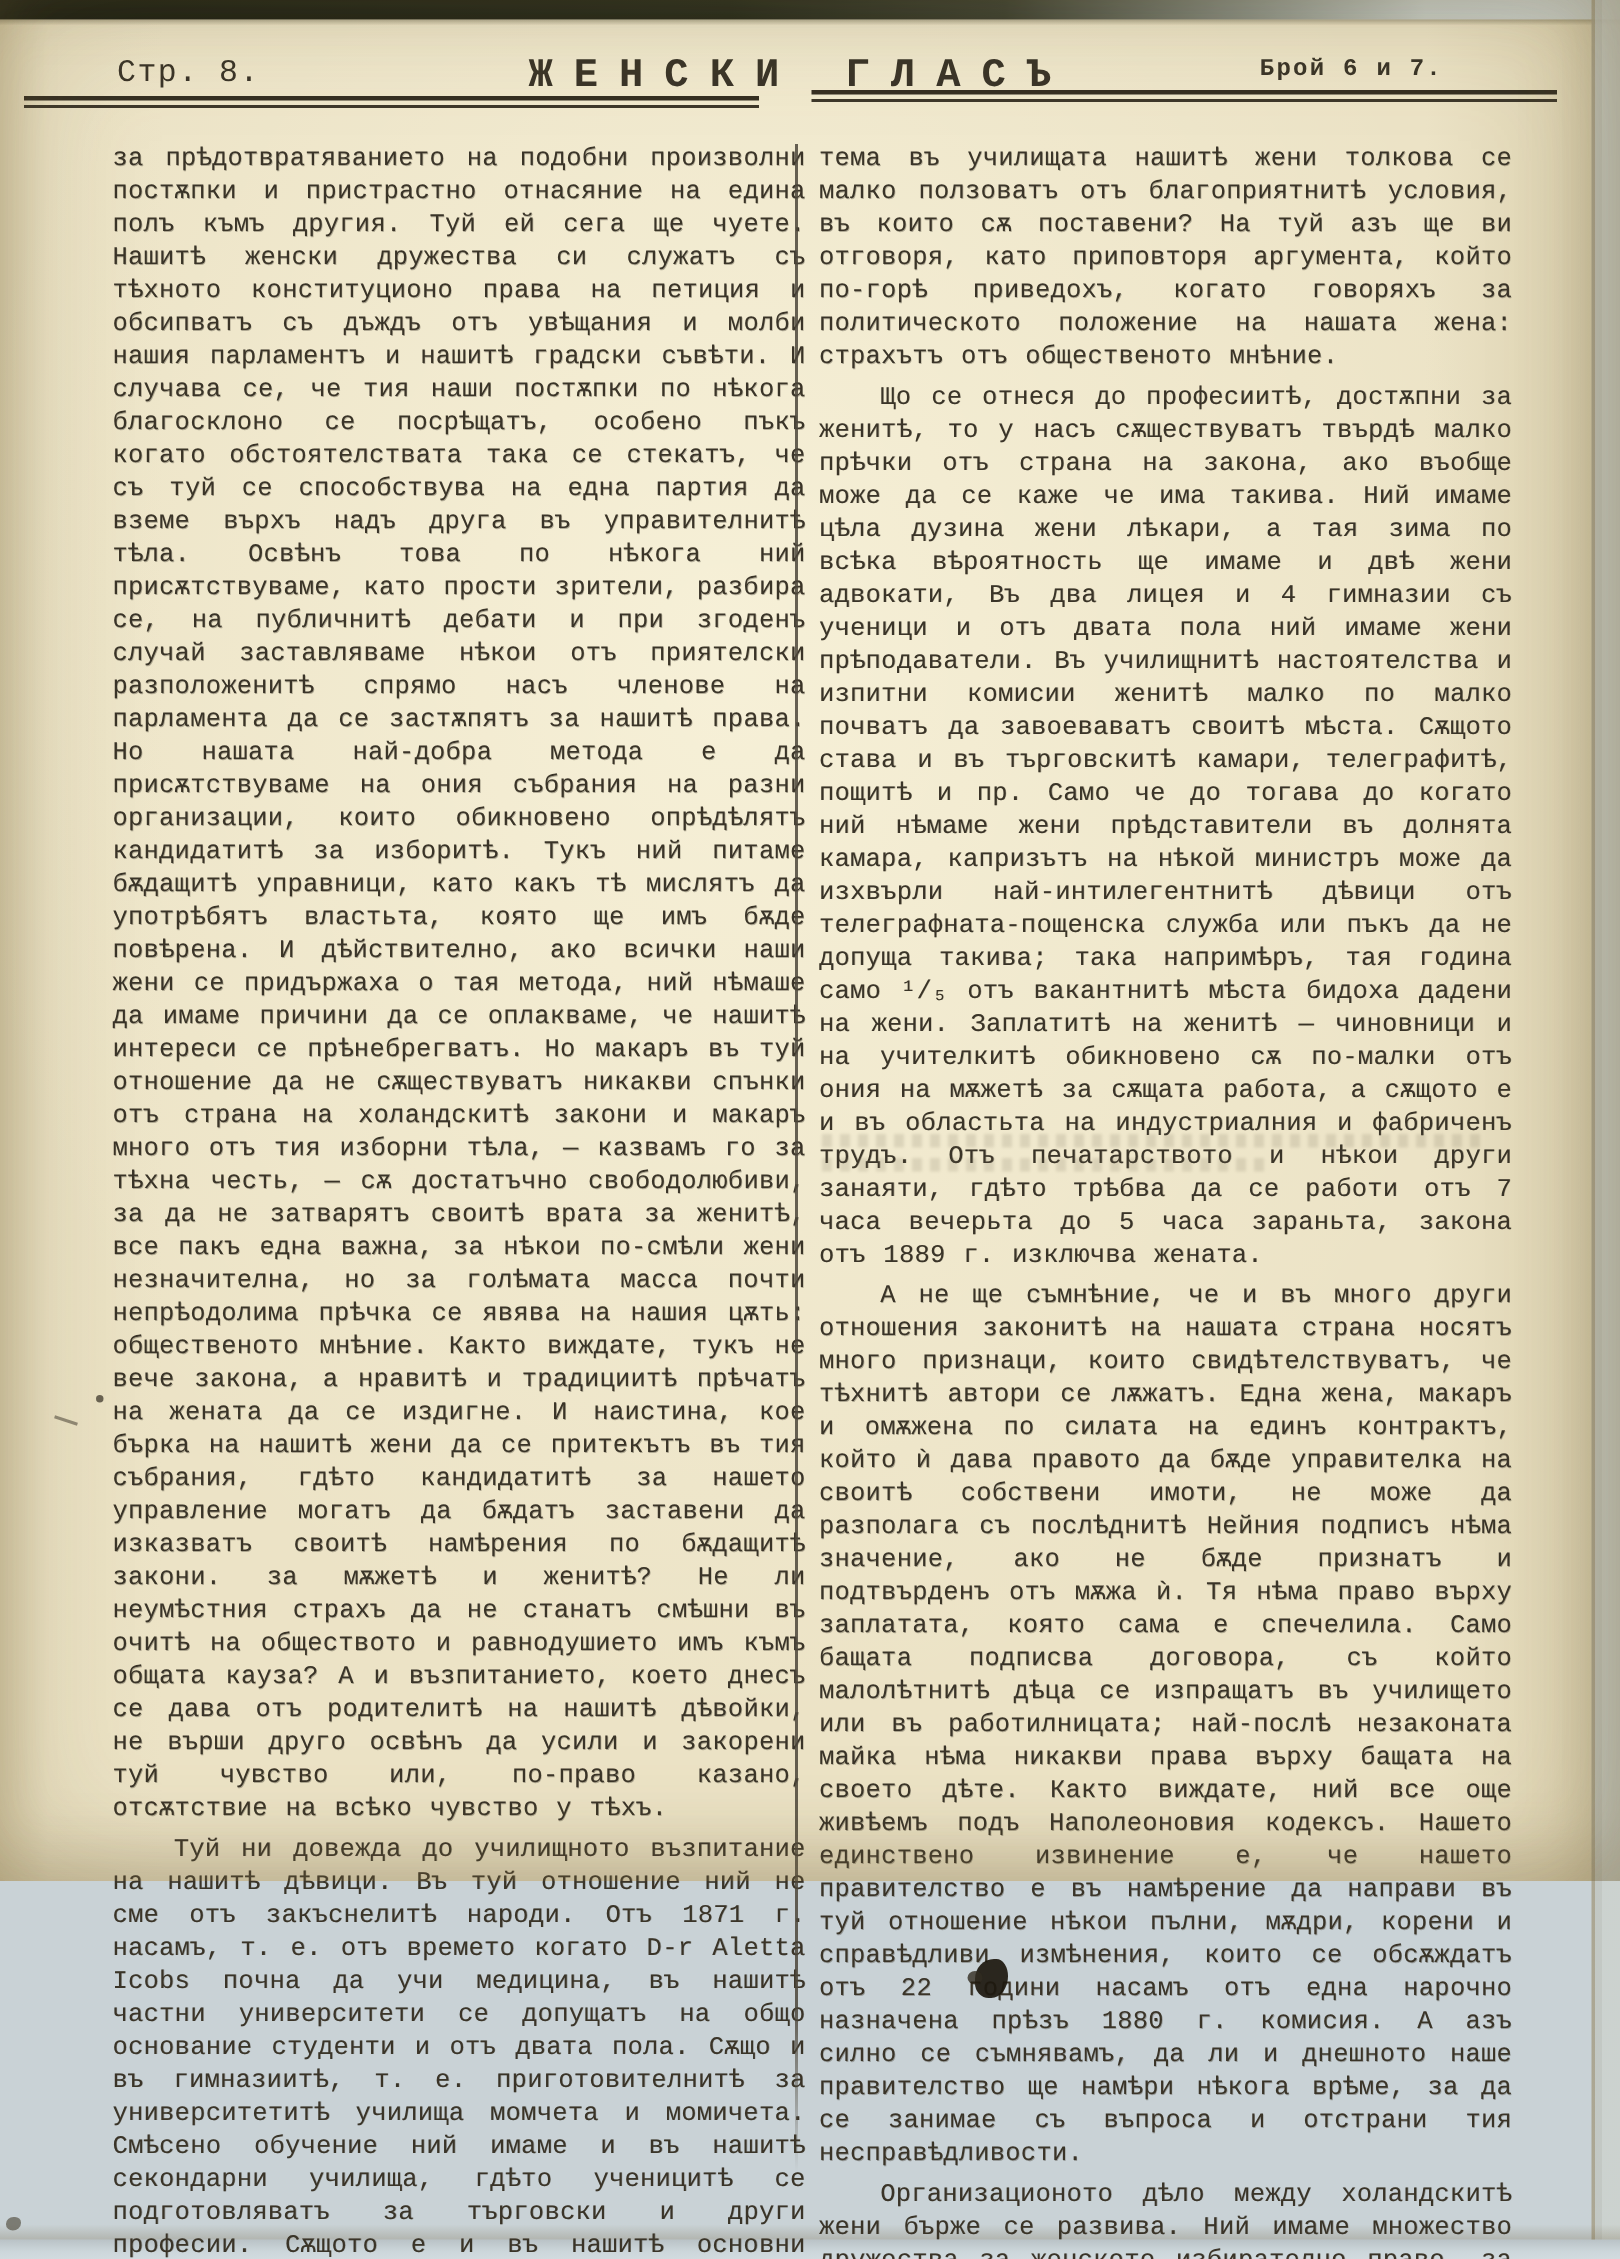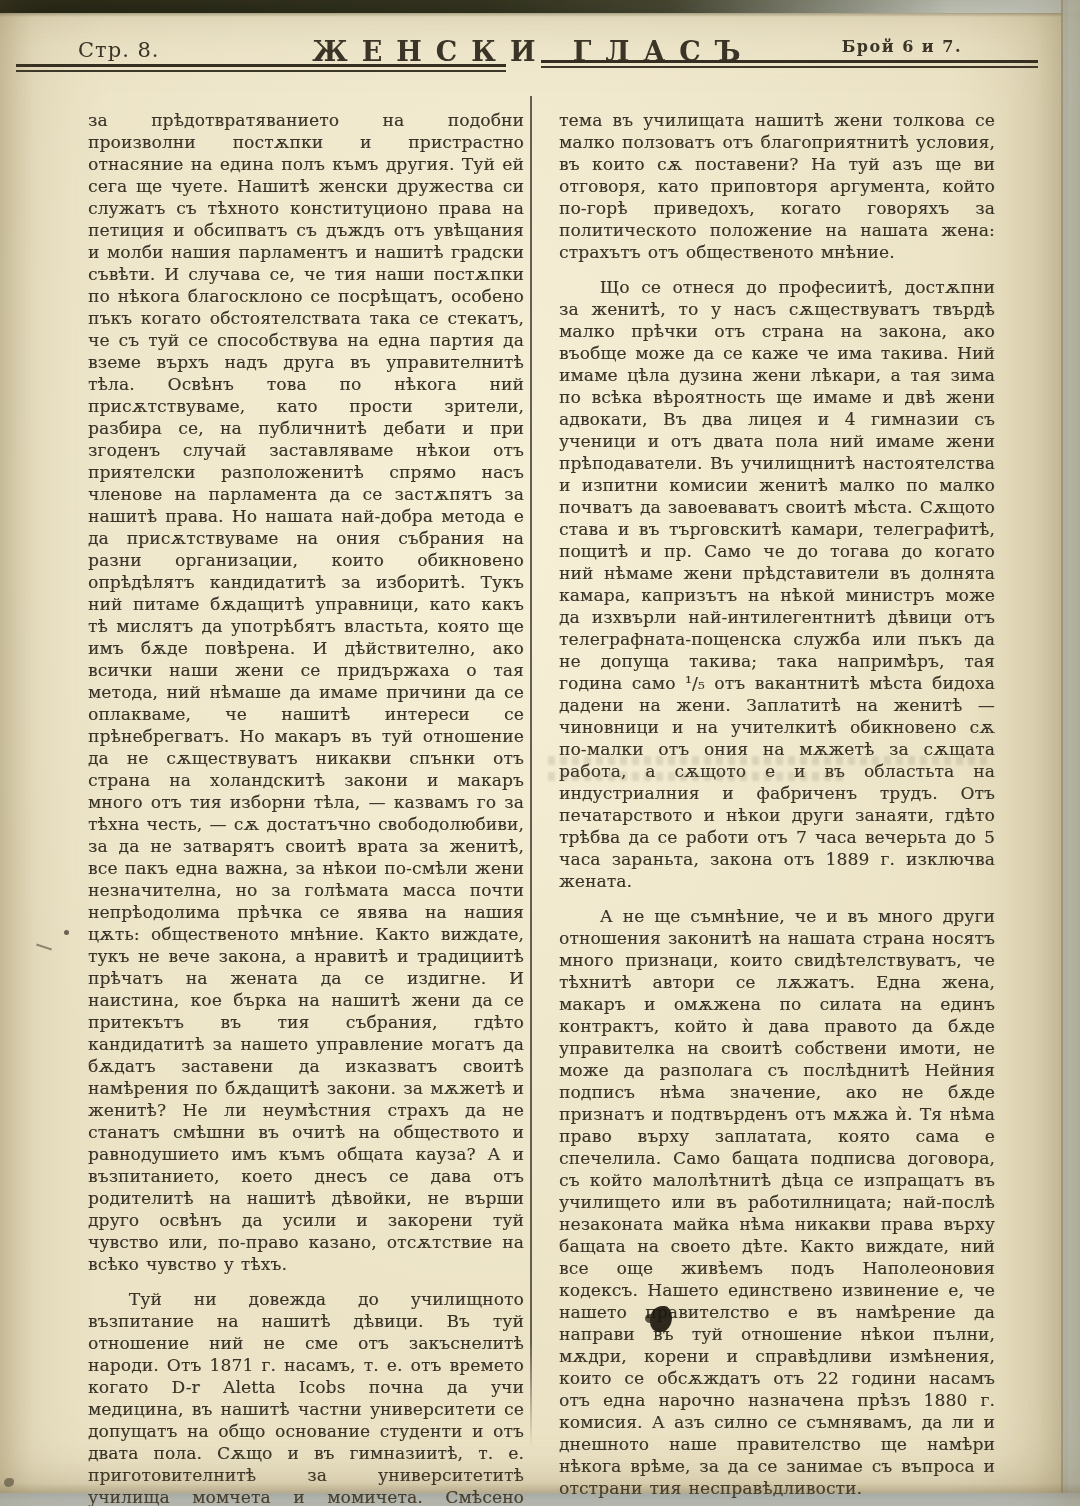--- a/index.html
+++ b/index.html
@@ -1,22 +1,22 @@
 <!DOCTYPE html>
 <html><head>
 <meta charset="utf-8">
 <style>
   html,body{margin:0;padding:0;}
   body{width:1080px;height:1506px;overflow:hidden;background:#c9d2d6;
        font-family:"DejaVu Serif","Liberation Serif",serif;}
-  .page{position:absolute;left:0;top:0;width:1080px;height:1506px;
+  .page{position:absolute;left:0;top:0;width:1080px;height:1254px;
         background:
           radial-gradient(ellipse at 45% 35%, rgba(255,251,230,.55), rgba(255,251,230,0) 62%),
           linear-gradient(90deg,#dbd0ae 0,#e8dfc1 3%,#ece3c6 10%,#ece3c6 88%,#e0d6b6 96%,#d3c9a9 100%),
-          #e7ddbf;}
+          #e7ddbf; font-family: Liberation Mono, monospace;}
   .page::after{content:"";position:absolute;inset:0;pointer-events:none;
         box-shadow:inset 0 0 90px rgba(120,100,55,.22), inset -25px 0 45px rgba(115,98,58,.20),
                    inset 0 -20px 40px rgba(120,105,70,.18);}
   
   .edge-top{position:absolute;left:0;top:0;width:1080px;height:13px;
         background:linear-gradient(90deg,#171a10 0%,#23271a 45%,#3a3e30 62%,#8f958c 78%,#c7cdc8 88%,#ccd2ce 100%);}
   .edge-top::after{content:"";position:absolute;left:0;top:13px;width:100%;height:4px;
         background:linear-gradient(180deg,rgba(70,65,40,.35),rgba(70,65,40,0));}
   .edge-bottom{position:absolute;left:0;top:1493px;width:1080px;height:13px;
         background:linear-gradient(180deg,#b9c2c6,#ccd6da 60%,#d2dbdf);}
@@ -35,21 +35,21 @@
         letter-spacing:1.5px;}
   .double-rule{position:absolute;height:3px;border-top:3px solid #352f22;border-bottom:2px solid #3d372a;}
   .rule-left{left:16px;top:64px;width:490px;}
   .rule-right{left:541px;top:60px;width:497px;}
   
   .col{position:absolute;top:96px;width:462px;color:#3a3428;font-size:17px;line-height:22px;
        text-align:justify;letter-spacing:.15px;word-spacing:1.5px;
        text-shadow:.4px .4px 0 rgba(58,52,40,.35);}
   .col-left{left:75px;}
   .col-right{left:546px;}
-  .para{margin:13px;}
+  .para{margin:0;}
   .para.indent{margin-top:5px;text-indent:2.4em;}
   .divider{position:absolute;left:530px;top:96px;width:2px;height:1352px;
        background:linear-gradient(180deg,#4c463a 0 92%,rgba(76,70,58,0));opacity:.85;}
   
   .ink-blot{position:absolute;left:650px;top:1306px;width:22px;height:26px;background:#1d180f;
        border-radius:62% 38% 55% 45%/55% 48% 60% 40%;opacity:.92;}
   .ink-blot::after{content:"";position:absolute;left:-5px;top:8px;width:10px;height:9px;
        background:#241e12;border-radius:50%;opacity:.8;}
   .margin-dot{position:absolute;left:64px;top:930px;width:5px;height:5px;background:#4a4436;
        border-radius:50%;opacity:.8;}

